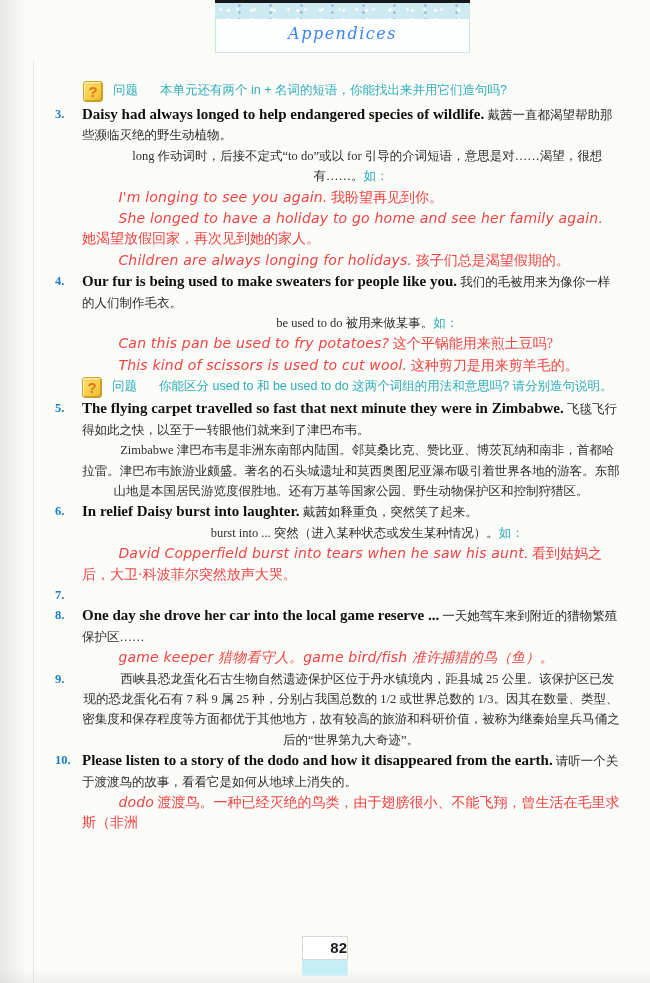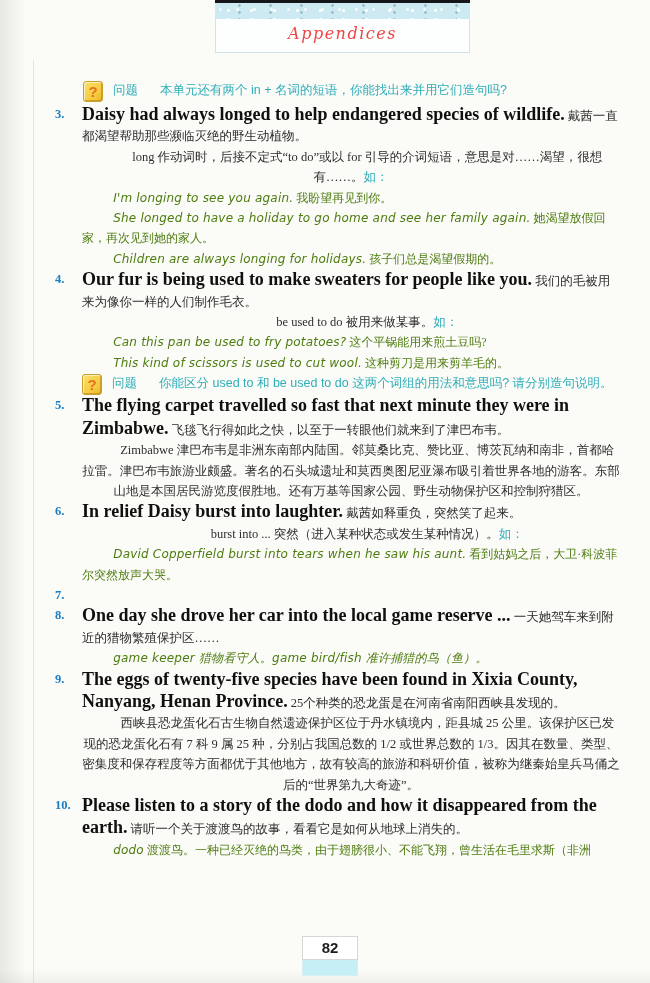--- a/index.html
+++ b/index.html
@@ -42,21 +42,21 @@
     border:1px solid #d3e2e8;border-top:none;
     background:#fdfefe;
     text-align:center;
     padding:5px 0 9px 0;
   }
   .header-title{
     font-family:"DejaVu Serif","Liberation Serif",serif;
     font-style:italic;
     font-size:16px;
     letter-spacing:1.5px;
-    color:#ef4444;
+    color:#3b82f6;
     margin-top:32px;
   }
 
   
   .content{
     position:absolute;left:0;top:80px;width:650px;
   }
   p{margin:0;font-size:12.5px;line-height:20.4px;}
 
   
@@ -85,39 +85,39 @@
     display:flex;
     margin:0 30px 0 55px;
   }
   .inum{
     flex-shrink:0;width:27px;
     color:#1a7dc5;font-weight:bold;
     font-size:12.5px;line-height:20.4px;
     font-family:"Liberation Serif",serif;
   }
   .ibody{flex:1;min-width:0;}
-  .main .en{font-weight:bold;color:#101010;font-size:18px;}
+  .main .en{font-weight:bold;color:#101010;font-size:15px;}
   .main .zh{color:#2b2b2b;}
   .note{text-indent:2.6em;color:#2e2e2e;text-align:center;}
   .teal{color:#2eadb8;}
   .example{
     text-indent:2.6em;
-    color:#4d7c0f;
-    font-size:12px;
+    color:#ef4444;
+    font-size:14px;
   }
   .example .ex-en{
     font-family:"DejaVu Sans","Liberation Sans",sans-serif;
     font-style:italic;
     letter-spacing:.2px;
   }
   .example .ex-zh{font-style:normal;}
 
   
   .page-num-wrap{
-    position:absolute;left:302px;top:936px;width:56px;text-align:center;
+    position:absolute;left:302px;top:936px;width:46px;text-align:right;
   }
   .page-num-box{
     border:1px solid #d8d8d3;
     background:#ffffff;
     font-family:"Liberation Sans","DejaVu Sans",sans-serif;
     font-weight:bold;font-size:15px;color:#1c1c1c;
     padding:2px 0 3px 0;
   }
   .page-num-bar{
     height:15px;background:#c6eff5;
@@ -196,21 +196,20 @@
     <span class="inum">8.</span>
     <div class="ibody">
       <p class="main"><span class="en">One day she drove her car into the local game reserve ...</span> <span class="zh">一天她驾车来到附近的猎物繁殖保护区……</span></p>
       <p class="example"><span class="ex-en">game keeper 猎物看守人。game bird/fish 准许捕猎的鸟（鱼）。</span><span class="ex-zh"></span></p>
     </div>
   </div>
 
   <div class="item">
     <span class="inum">9.</span>
     <div class="ibody">
-      <p class="main"><span class="en">The eggs of twenty-five species have been found in Xixia County, Nanyang, Henan Province.</span> <span class="zh">25个种类的恐龙蛋是在河南省南阳西峡县发现的。</span></p>
       <p class="note"><span>西峡县恐龙蛋化石古生物自然遗迹保护区位于丹水镇境内，距县城 25 公里。该保护区已发现的恐龙蛋化石有 7 科 9 属 25 种，分别占我国总数的 1/2 或世界总数的 1/3。因其在数量、类型、密集度和保存程度等方面都优于其他地方，故有较高的旅游和科研价值，被称为继秦始皇兵马俑之后的“世界第九大奇迹”。</span></p>
     </div>
   </div>
 
   <div class="item">
     <span class="inum">10.</span>
     <div class="ibody">
       <p class="main"><span class="en">Please listen to a story of the dodo and how it disappeared from the earth.</span> <span class="zh">请听一个关于渡渡鸟的故事，看看它是如何从地球上消失的。</span></p>
       <p class="example"><span class="ex-en">dodo</span> <span class="ex-zh">渡渡鸟。一种已经灭绝的鸟类，由于翅膀很小、不能飞翔，曾生活在毛里求斯（非洲</span></p>
     </div>

